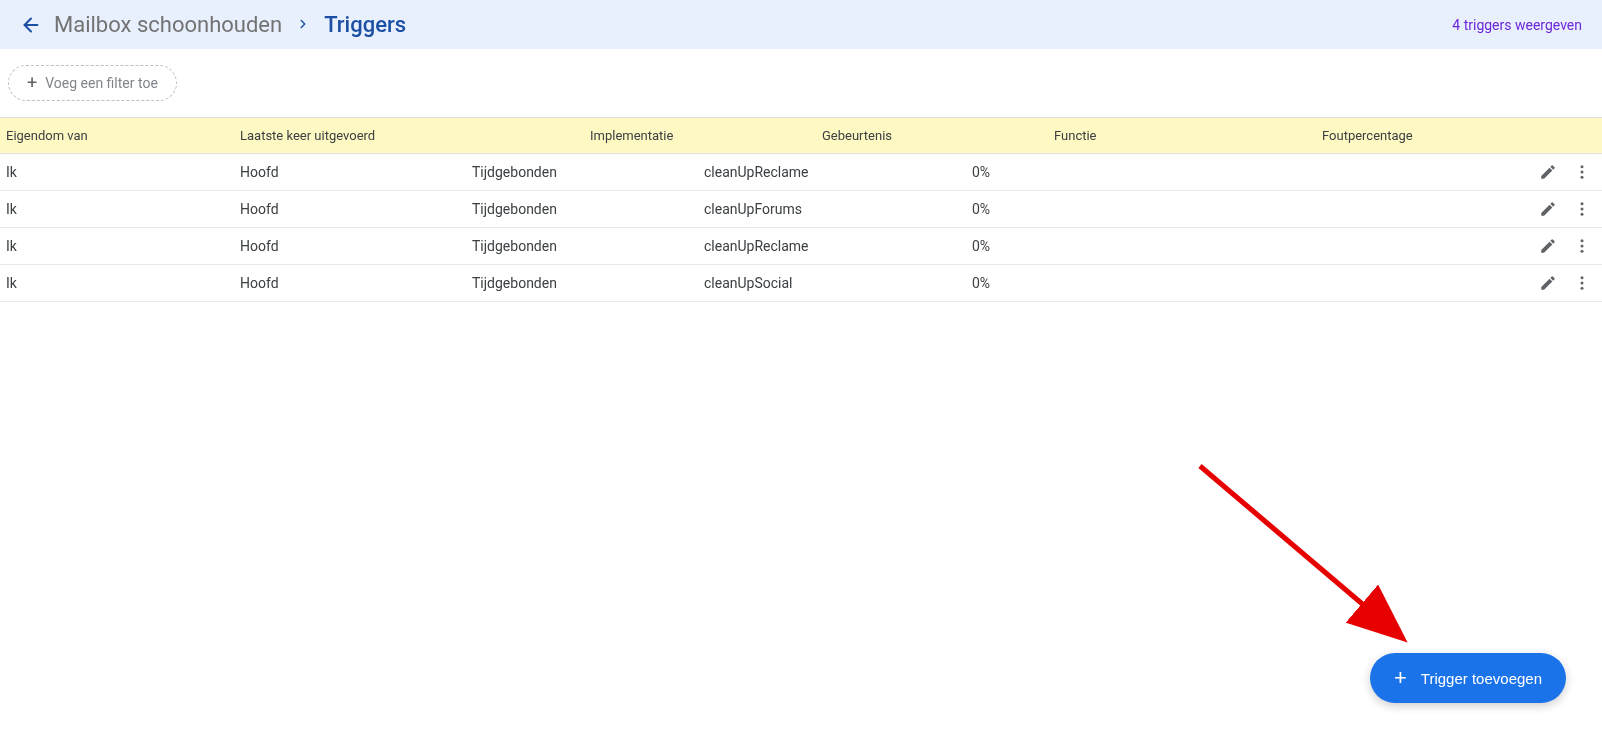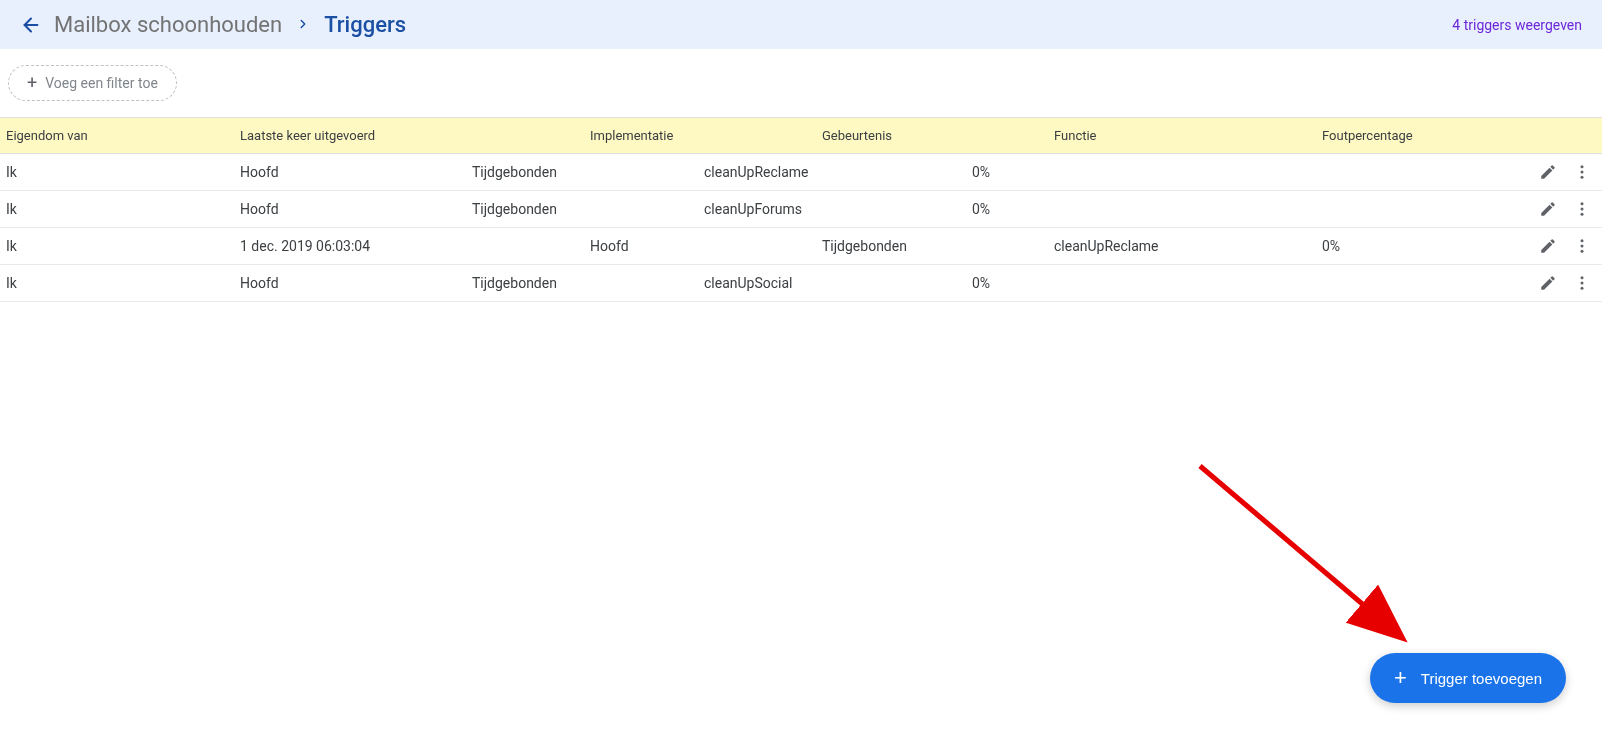--- a/index.html
+++ b/index.html
@@ -212,21 +212,20 @@
           <svg width="18" height="18" viewBox="0 0 24 24" fill="#5f6368">
             <circle cx="12" cy="5" r="2"></circle>
             <circle cx="12" cy="12" r="2"></circle>
             <circle cx="12" cy="19" r="2"></circle>
           </svg>
         </span>
       </div>
     </div>
     <div class="table-row">
       <div class="col-owner">Ik</div>
-      <div class="col-lastrun">1 dec. 2019 06:03:04</div>
       <div class="col-impl">Hoofd</div>
       <div class="col-event">Tijdgebonden</div>
       <div class="col-function">cleanUpReclame</div>
       <div class="col-error">0%</div>
       <div class="col-actions">
         <span class="icon-btn">
           <svg width="18" height="18" viewBox="0 0 24 24" fill="#5f6368">
             <path d="M3 17.25V21h3.75L17.81 9.94l-3.75-3.75L3 17.25zM20.71 7.04a1 1 0 0 0 0-1.41l-2.34-2.34a1 1 0 0 0-1.41 0l-1.83 1.83 3.75 3.75 1.83-1.83z"></path>
           </svg>
         </span>

